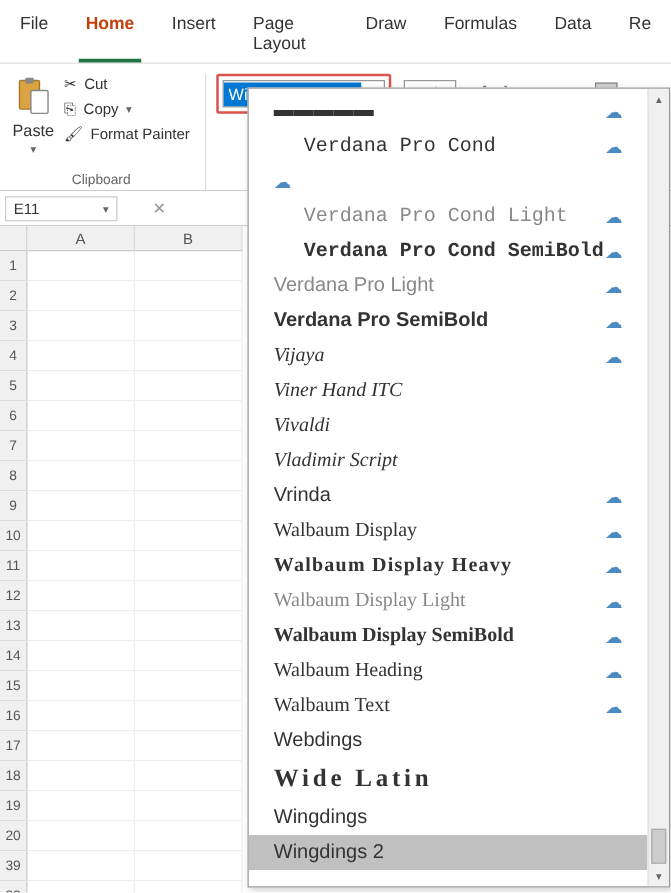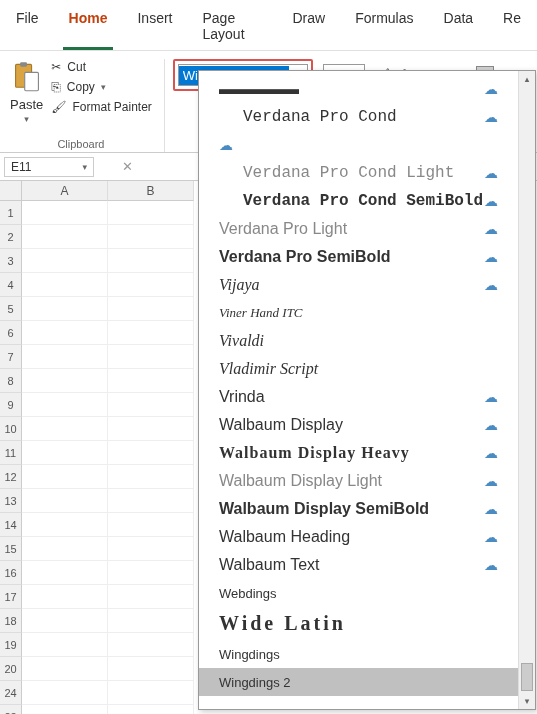--- a/index.html
+++ b/index.html
@@ -68,24 +68,24 @@
 .scroll-down { bottom: 0; }
 .scroll-thumb { position: absolute; left: 2px; right: 2px; background: #ccc; border: 1px solid #aaa; cursor: pointer; }
 
 
 .f-cond { font-family: Liberation Mono, monospace; font-stretch: condensed; margin-left: 24px; }
 .f-bold { font-weight: 900; }
 .f-light { font-weight: 300; color: #888; }
 .f-semi { font-weight: 600; }
 .f-italic { font-style: italic; font-family: cursive; }
 .f-script { font-family: "Brush Script MT", cursive; font-style: italic; }
-.f-serif { font-family: Liberation Sans, sans-serif; text-align: center; }
+.f-serif { font-family: Liberation Serif, serif; text-align: center; }
 .f-serif-h { font-family: Georgia, serif; font-weight: 900; letter-spacing: 1px; }
 .f-wide { font-family: Georgia, serif; font-weight: 900; letter-spacing: 3px; font-size: 20px; }
-.f-small { font-size: 13px; }
+.f-small { font-size: 16px; }
 </style>
 </head>
 <body>
 
 <div class="ribbon-tabs" id="ribbon-tabs">
     <div class="ribbon-tab">File</div>
     <div class="ribbon-tab active">Home</div>
     <div class="ribbon-tab">Insert</div>
     <div class="ribbon-tab">Page Layout</div>
     <div class="ribbon-tab">Draw</div>
@@ -192,21 +192,21 @@
         <div class="row-h">11</div>
         <div class="row-h">12</div>
         <div class="row-h">13</div>
         <div class="row-h">14</div>
         <div class="row-h">15</div>
         <div class="row-h">16</div>
         <div class="row-h">17</div>
         <div class="row-h">18</div>
         <div class="row-h">19</div>
         <div class="row-h">20</div>
-        <div class="row-h">24</div>
+        <div class="row-h">39</div>
         <div class="row-h">22</div>
       </div>
   </div>
   <div>
     <div class="col-headers" id="col-h-container">
         <div class="col-h">A</div>
         <div class="col-h">B</div>
       </div>
     <div class="cells" id="cells-container">
         <div class="cell-row">

